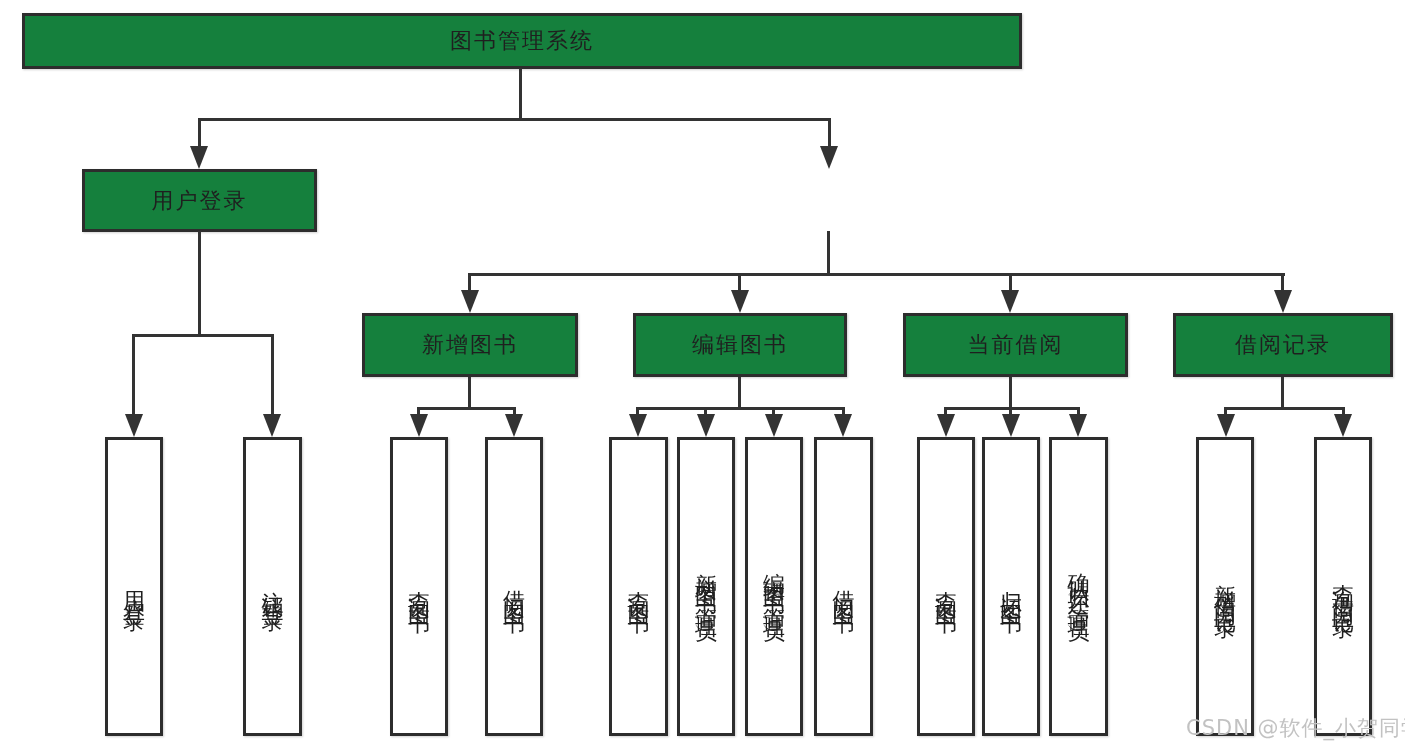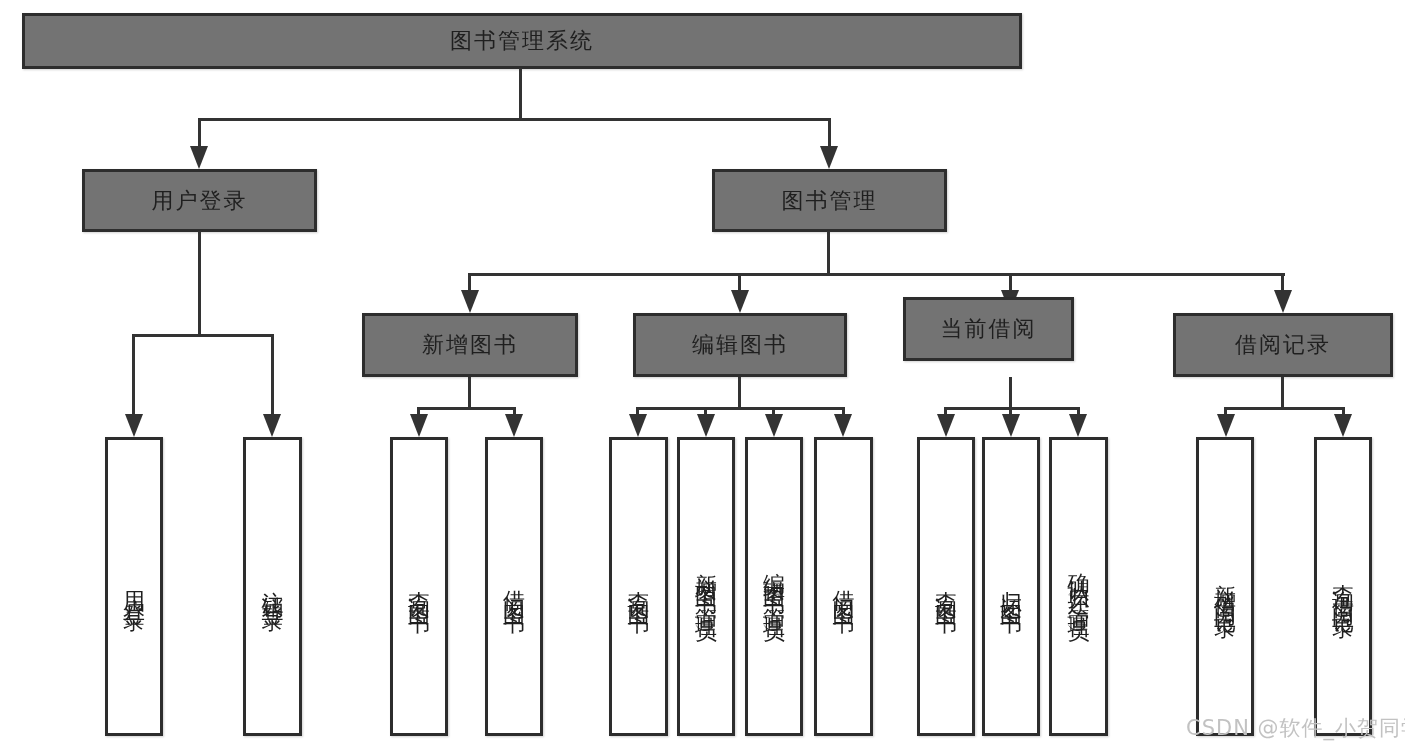--- a/index.html
+++ b/index.html
@@ -13,21 +13,21 @@
     position:relative;
     width:1405px;height:747px;
     background:#ffffff;
     overflow:hidden;
   }
   
   .hbox{
     position:absolute;
     box-sizing:border-box;
     border:3px solid var(--border);
-    background:#737373;
+    background:#15803d;
     display:flex;align-items:center;justify-content:center;
     font-size:22px;color:var(--text);
     letter-spacing:2px;
     box-shadow:1px 1px 2px rgba(0,0,0,0.18);
   }
   
   .vbox{
     position:absolute;
     box-sizing:border-box;
     border:3px solid var(--border);
@@ -70,23 +70,20 @@
   <div class="vl" style="left:519px;top:68px;height:52px;"></div>
   <div class="hl" style="left:198px;top:118px;width:633px;"></div>
   <div class="vl" style="left:198px;top:118px;height:30px;"></div>
   <div class="ah" style="left:190px;top:146px;"></div>
   <div class="vl" style="left:828px;top:118px;height:30px;"></div>
   <div class="ah" style="left:820px;top:146px;"></div>
 
   <div class="hbox" style="left:82px;top:169px;width:235px;height:63px;">
     <span>用户登录</span>
   </div>
-  <div class="hbox" style="left:712px;top:169px;width:235px;height:63px;">
-    <span>图书管理</span>
-  </div>
 
   <div class="vl" style="left:198px;top:231px;height:106px;"></div>
   <div class="hl" style="left:133px;top:334px;width:141px;"></div>
   <div class="vl" style="left:132px;top:334px;height:82px;"></div>
   <div class="ah" style="left:125px;top:414px;"></div>
   <div class="vl" style="left:271px;top:334px;height:82px;"></div>
   <div class="ah" style="left:263px;top:414px;"></div>
 
   <div class="vl" style="left:827px;top:231px;height:44px;"></div>
   <div class="hl" style="left:468px;top:273px;width:817px;"></div>
@@ -98,21 +95,21 @@
   <div class="ah" style="left:1001px;top:290px;"></div>
   <div class="vl" style="left:1281px;top:273px;height:20px;"></div>
   <div class="ah" style="left:1274px;top:290px;"></div>
 
   <div class="hbox" style="left:362px;top:313px;width:216px;height:64px;">
     <span>新增图书</span>
   </div>
   <div class="hbox" style="left:633px;top:313px;width:214px;height:64px;">
     <span>编辑图书</span>
   </div>
-  <div class="hbox" style="left:903px;top:297px;width:171px;height:64px;">
+  <div class="hbox" style="left:903px;top:313px;width:225px;height:64px;">
     <span>当前借阅</span>
   </div>
   <div class="hbox" style="left:1173px;top:313px;width:220px;height:64px;">
     <span>借阅记录</span>
   </div>
 
   <div class="vl" style="left:468px;top:377px;height:33px;"></div>
   <div class="hl" style="left:417px;top:407px;width:99px;"></div>
   <div class="vl" style="left:417px;top:407px;height:10px;"></div>
   <div class="ah" style="left:410px;top:414px;"></div>

